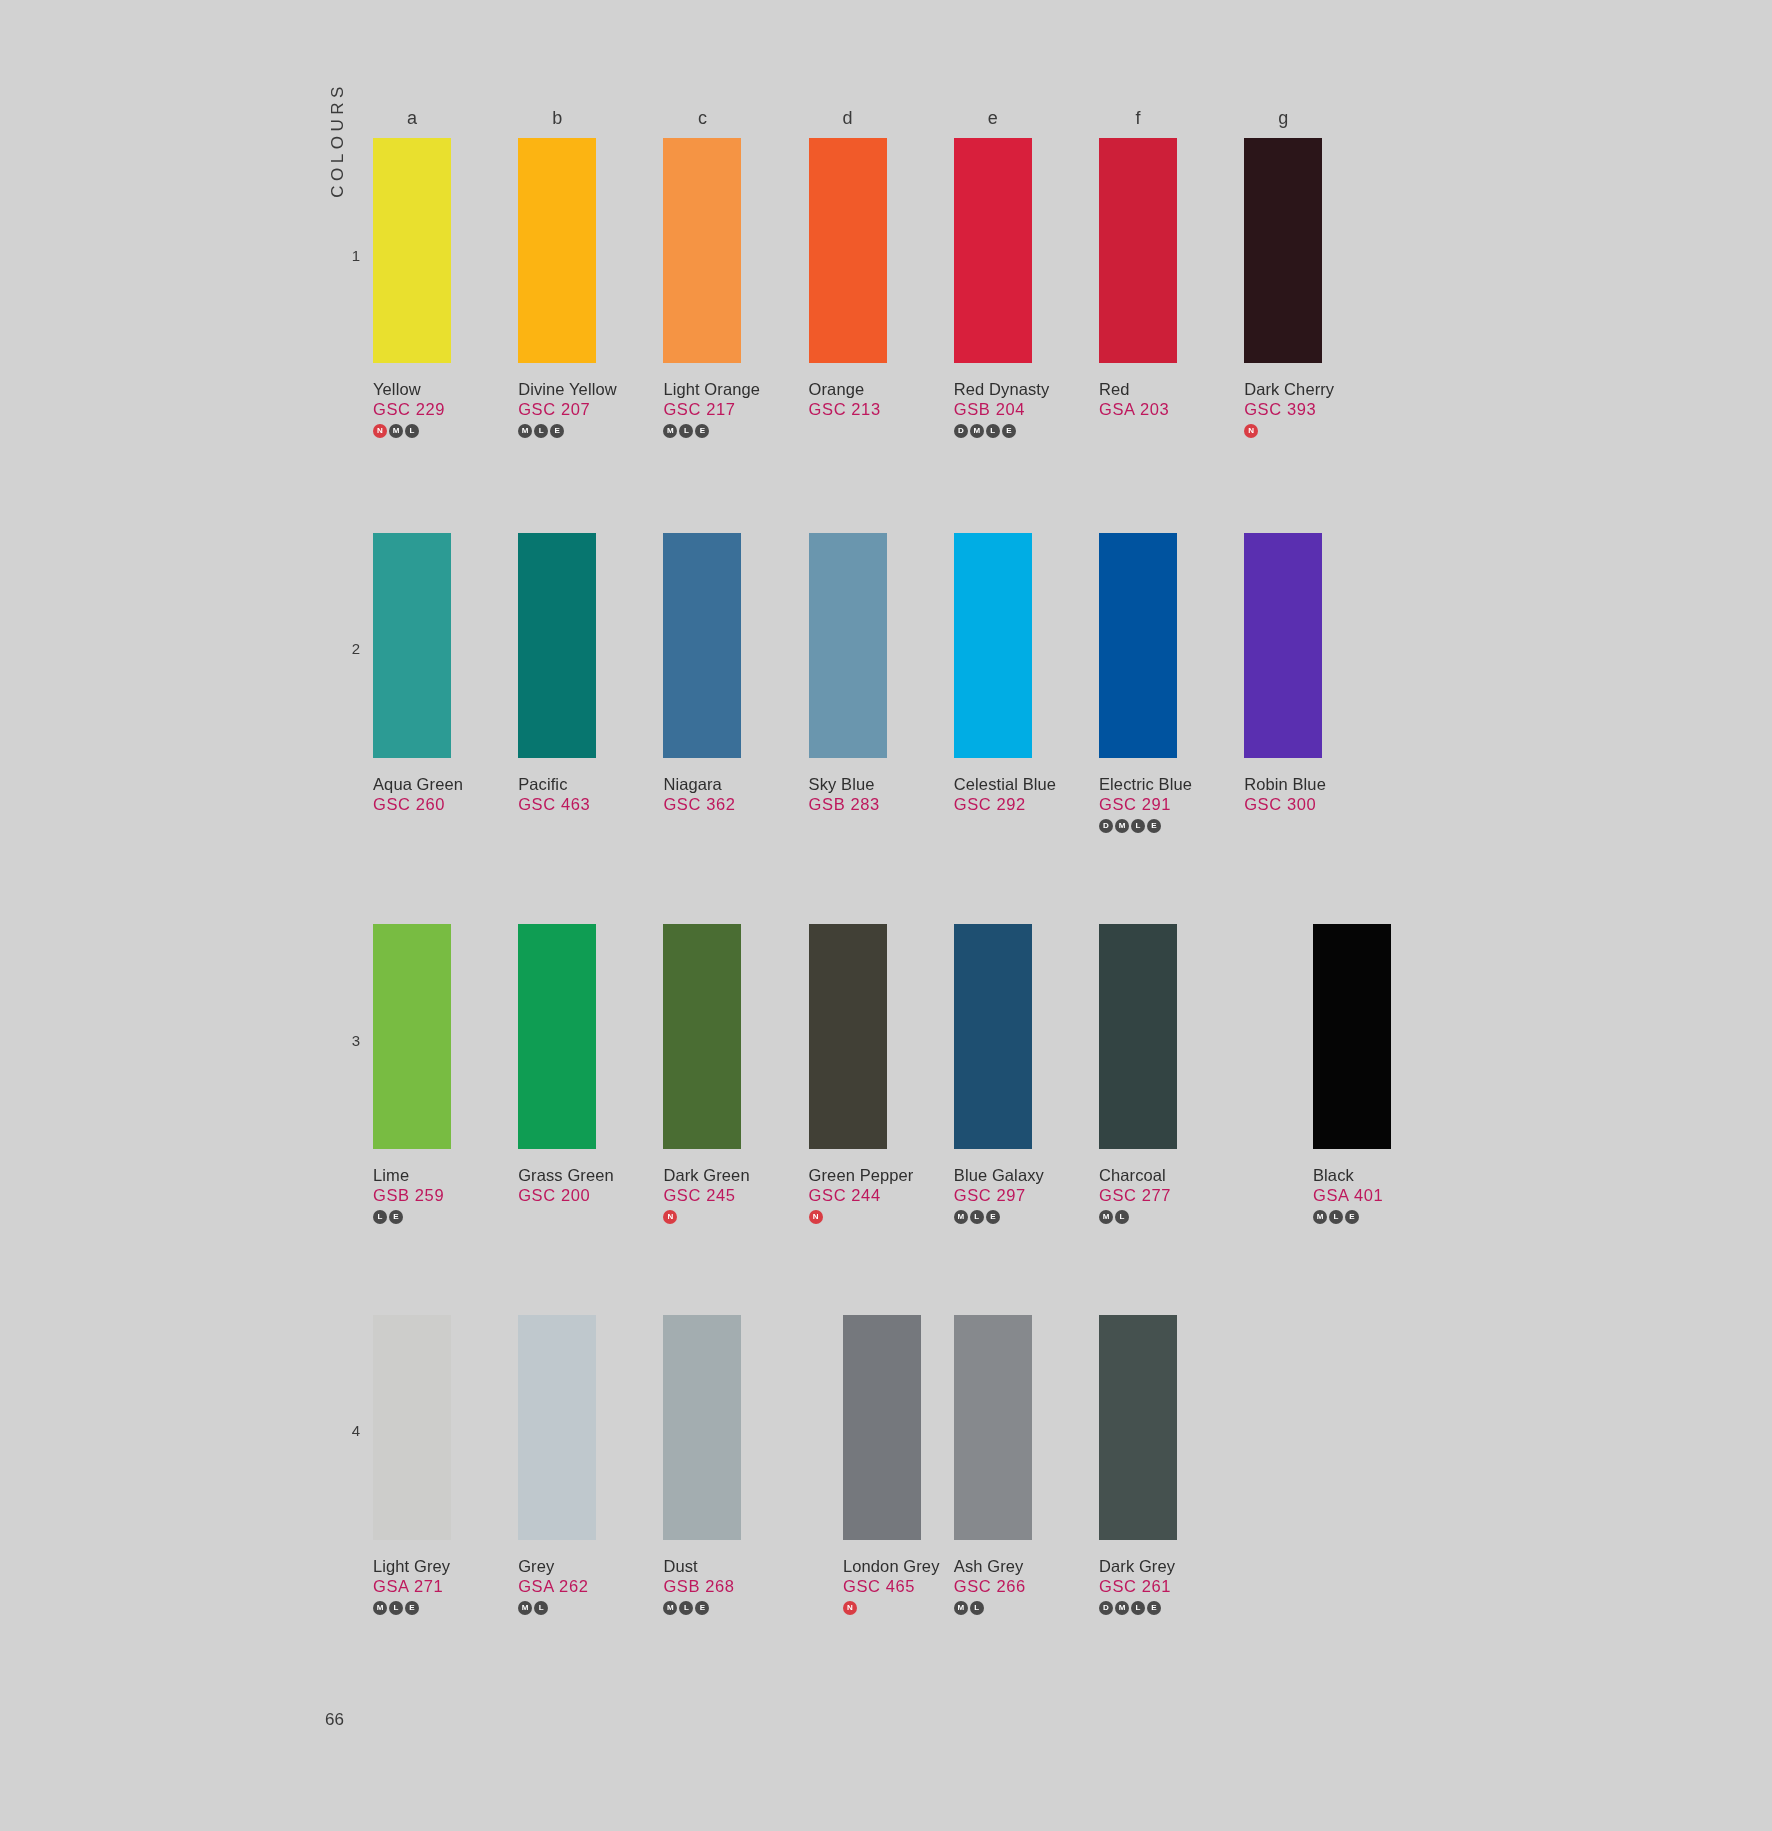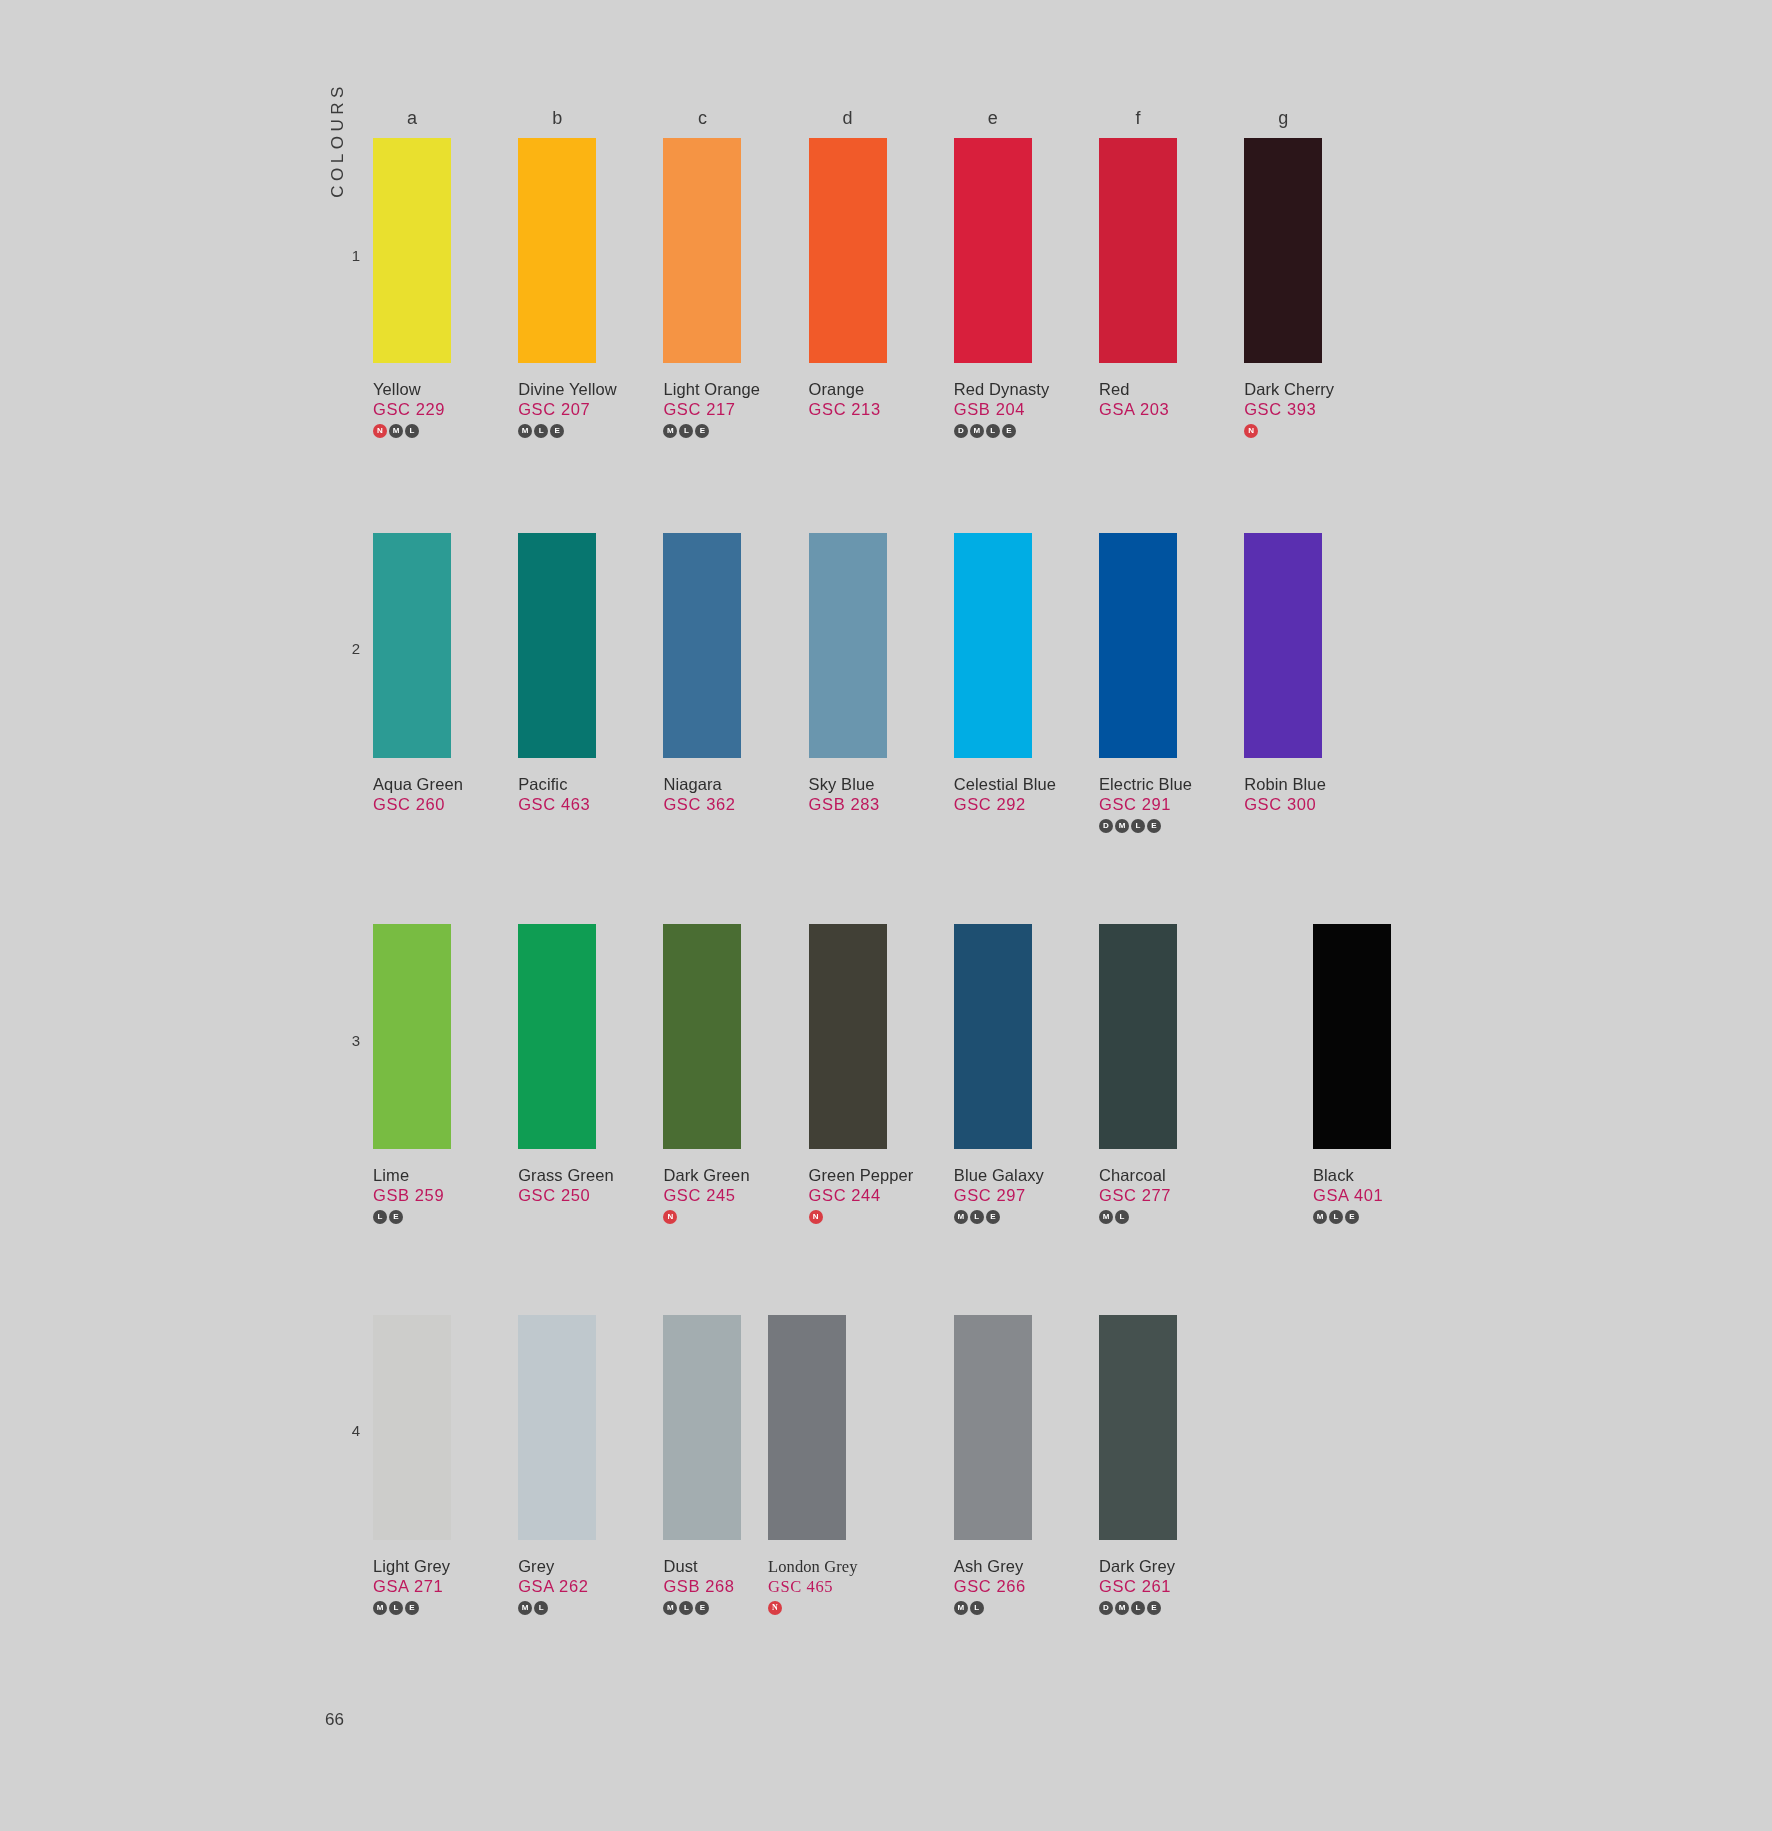--- a/index.html
+++ b/index.html
@@ -250,21 +250,21 @@
         <div class="swatch-name">Lime</div>
         <div class="swatch-code">GSB 259</div>
         <div class="badges">
           <span class="badge">L</span>
           <span class="badge">E</span>
         </div>
       </div>
       <div class="swatch-cell" style="left: 518.2px; top: 924px;">
         <div class="swatch-chip" style="background: rgb(15, 157, 83);"></div>
         <div class="swatch-name">Grass Green</div>
-        <div class="swatch-code">GSC 250</div>
+        <div class="swatch-code">GSC 200</div>
       </div>
       <div class="swatch-cell" style="left: 663.4px; top: 924px;">
         <div class="swatch-chip" style="background: rgb(74, 109, 51);"></div>
         <div class="swatch-name">Dark Green</div>
         <div class="swatch-code">GSC 245</div>
         <div class="badges">
           <span class="badge red">N</span>
         </div>
       </div>
       <div class="swatch-cell" style="left: 808.6px; top: 924px;">
@@ -327,21 +327,21 @@
       <div class="swatch-cell" style="left: 663.4px; top: 1315px;">
         <div class="swatch-chip" style="background: rgb(163, 173, 176);"></div>
         <div class="swatch-name">Dust</div>
         <div class="swatch-code">GSB 268</div>
         <div class="badges">
           <span class="badge">M</span>
           <span class="badge">L</span>
           <span class="badge">E</span>
         </div>
       </div>
-      <div class="swatch-cell" style="left: 768px; top: 1315px; font-family: Liberation Serif, serif;">
+      <div class="swatch-cell" style="left: 843px; top: 1315px;">
         <div class="swatch-chip" style="background: rgb(117, 120, 125);"></div>
         <div class="swatch-name">London Grey</div>
         <div class="swatch-code">GSC 465</div>
         <div class="badges">
           <span class="badge red">N</span>
         </div>
       </div>
       <div class="swatch-cell" style="left: 953.8px; top: 1315px;">
         <div class="swatch-chip" style="background: rgb(134, 137, 141);"></div>
         <div class="swatch-name">Ash Grey</div>

